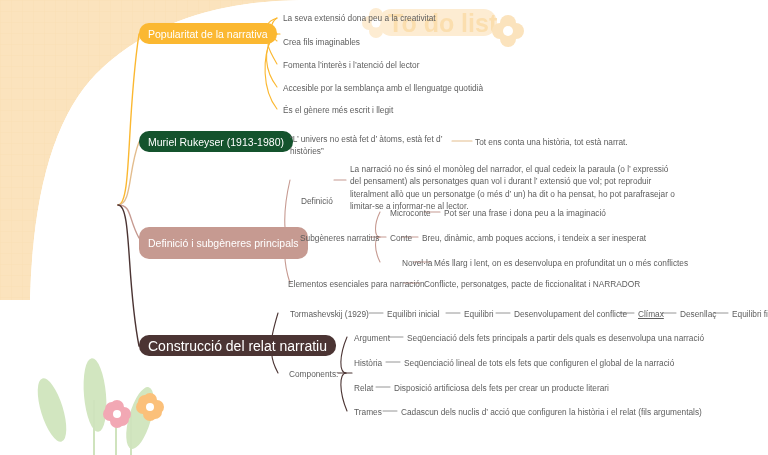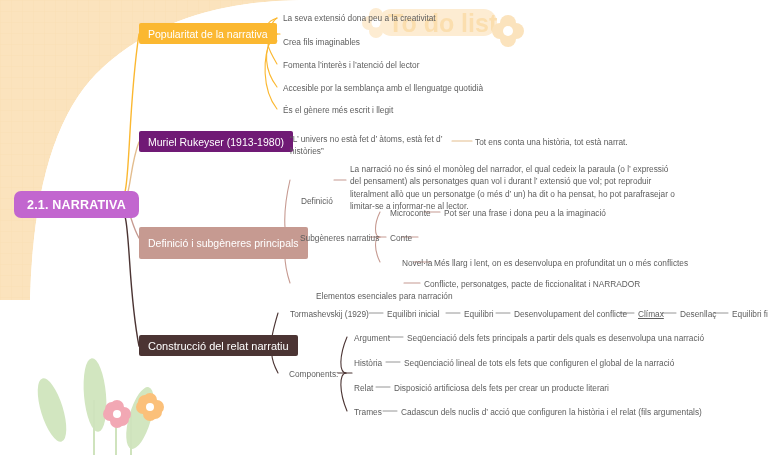--- a/index.html
+++ b/index.html
@@ -13,46 +13,46 @@
   #canvas{position:absolute;inset:0;width:768px;height:455px;}
   svg.layer{position:absolute;left:0;top:0;width:768px;height:455px;pointer-events:none;}
   
   #deco{z-index:0;}
   
   #wires{z-index:1;}
   
   .node{
     position:absolute;z-index:3;
     color:#ffffff;
-    border-radius:2px;
+    border-radius:10px;
     white-space:nowrap;
     display:flex;align-items:center;
     box-sizing:border-box;
   }
   #root-node{
     left:14px;top:191px;height:27px;padding:0 13px;
     background:#c266cf;
     font-size:12.5px;font-weight:bold;letter-spacing:.2px;
     border-radius:7px;
   }
   #n-pop{
     left:139px;top:23px;height:21px;padding:0 9px;
     background:#fbb831;font-size:10.5px;
   }
   #n-mur{
     left:139px;top:131px;height:21px;padding:4px 9px;
-    background:#701a75;font-size:10.5px;
+    background:#14532d;font-size:10.5px;
   }
   #n-def{
     left:139px;top:227px;height:32px;padding:0 9px;
     background:#c69a91;font-size:10.5px;
   }
   #n-con{
     left:139px;top:335px;height:21px;padding:0 9px;
-    background:#4b3433;font-size:11px;
+    background:#4b3433;font-size:14px;
   }
   
   .leaf{
     position:absolute;z-index:3;
     font-size:8.3px;
     color:#5d5d5d;
     line-height:1.45;
     white-space:nowrap;
   }
   .leaf.wrap{white-space:normal;}
@@ -196,21 +196,20 @@
       <path d="M346 373 C339 373 339 392 347 411" stroke="#4b3433" stroke-width="1.1"></path>
       <g stroke="#8a8a8a" stroke-width="0.9">
         <line x1="389" y1="337" x2="403" y2="337"></line>
         <line x1="386" y1="362" x2="400" y2="362"></line>
         <line x1="376" y1="387" x2="390" y2="387"></line>
         <line x1="383" y1="411" x2="397" y2="411"></line>
       </g>
     </g>
   </svg>
 
-  <div class="node" id="root-node">2.1. NARRATIVA</div>
 
   <div class="node" id="n-pop">Popularitat de la narrativa</div>
   <div class="node" id="n-mur">Muriel Rukeyser (1913-1980)</div>
   <div class="node" id="n-def">Definició i subgèneres principals</div>
   <div class="node" id="n-con">Construcció del relat narratiu</div>
 
   <div class="leaf" style="left:283px;top:12px;">La seva extensió dona peu a la creativitat</div>
   <div class="leaf" style="left:283px;top:36px;">Crea fils imaginables</div>
   <div class="leaf" style="left:283px;top:59px;">Fomenta l’interès i l’atenció del lector</div>
   <div class="leaf" style="left:283px;top:82px;">Accesible por la semblança amb el llenguatge quotidià</div>
@@ -221,25 +220,26 @@
 
   <div class="leaf" style="left:301px;top:175px;margin-top:20px;">Definició</div>
   <div class="leaf wrap para" style="left:350px;top:163px;width:330px;">La narració no és sinó el monòleg del narrador, el qual cedeix la paraula (o l’  expressió del pensament) als personatges quan vol i durant l’  extensió que vol; pot reproduir literalment allò que un personatge (o més d’  un) ha dit o ha pensat, ho pot parafrasejar o limitar-se a informar-ne al lector.</div>
 
   <div class="leaf" style="left:300px;top:232px;">Subgèneres narratius</div>
 
   <div class="leaf" style="left:390px;top:207px;">Microconte</div>
   <div class="leaf" style="left:444px;top:207px;">Pot ser una frase i dona peu a la imaginació</div>
 
   <div class="leaf" style="left:390px;top:232px;">Conte</div>
+  <div class="leaf" style="left:422px;top:232px;">Breu, dinàmic, amb poques accions, i tendeix a ser inesperat</div>
 
   <div class="leaf" style="left:390px;top:257px;padding-left:12px;">Novel·la</div>
   <div class="leaf" style="left:434px;top:257px;">Més llarg i lent, on es desenvolupa en profunditat un o més conflictes</div>
 
-  <div class="leaf" style="left:316px;top:278px;margin-top:12px;">Elementos esenciales para narración</div>
+  <div class="leaf" style="left:288px;top:278px;">Elementos esenciales para narración</div>
   <div class="leaf" style="left:424px;top:278px;">Conflicte, personatges, pacte de ficcionalitat i NARRADOR</div>
 
   <div class="leaf" style="left:290px;top:308px;">Tormashevskij (1929)</div>
   <div class="leaf" style="left:387px;top:308px;">Equilibri inicial</div>
   <div class="leaf" style="left:464px;top:308px;">Equilibri</div>
   <div class="leaf" style="left:514px;top:308px;">Desenvolupament del conflicte</div>
   <div class="leaf" style="left:638px;top:308px;text-decoration:underline;">Clímax</div>
   <div class="leaf" style="left:680px;top:308px;">Desenllaç</div>
   <div class="leaf" style="left:732px;top:308px;">Equilibri final</div>
 

